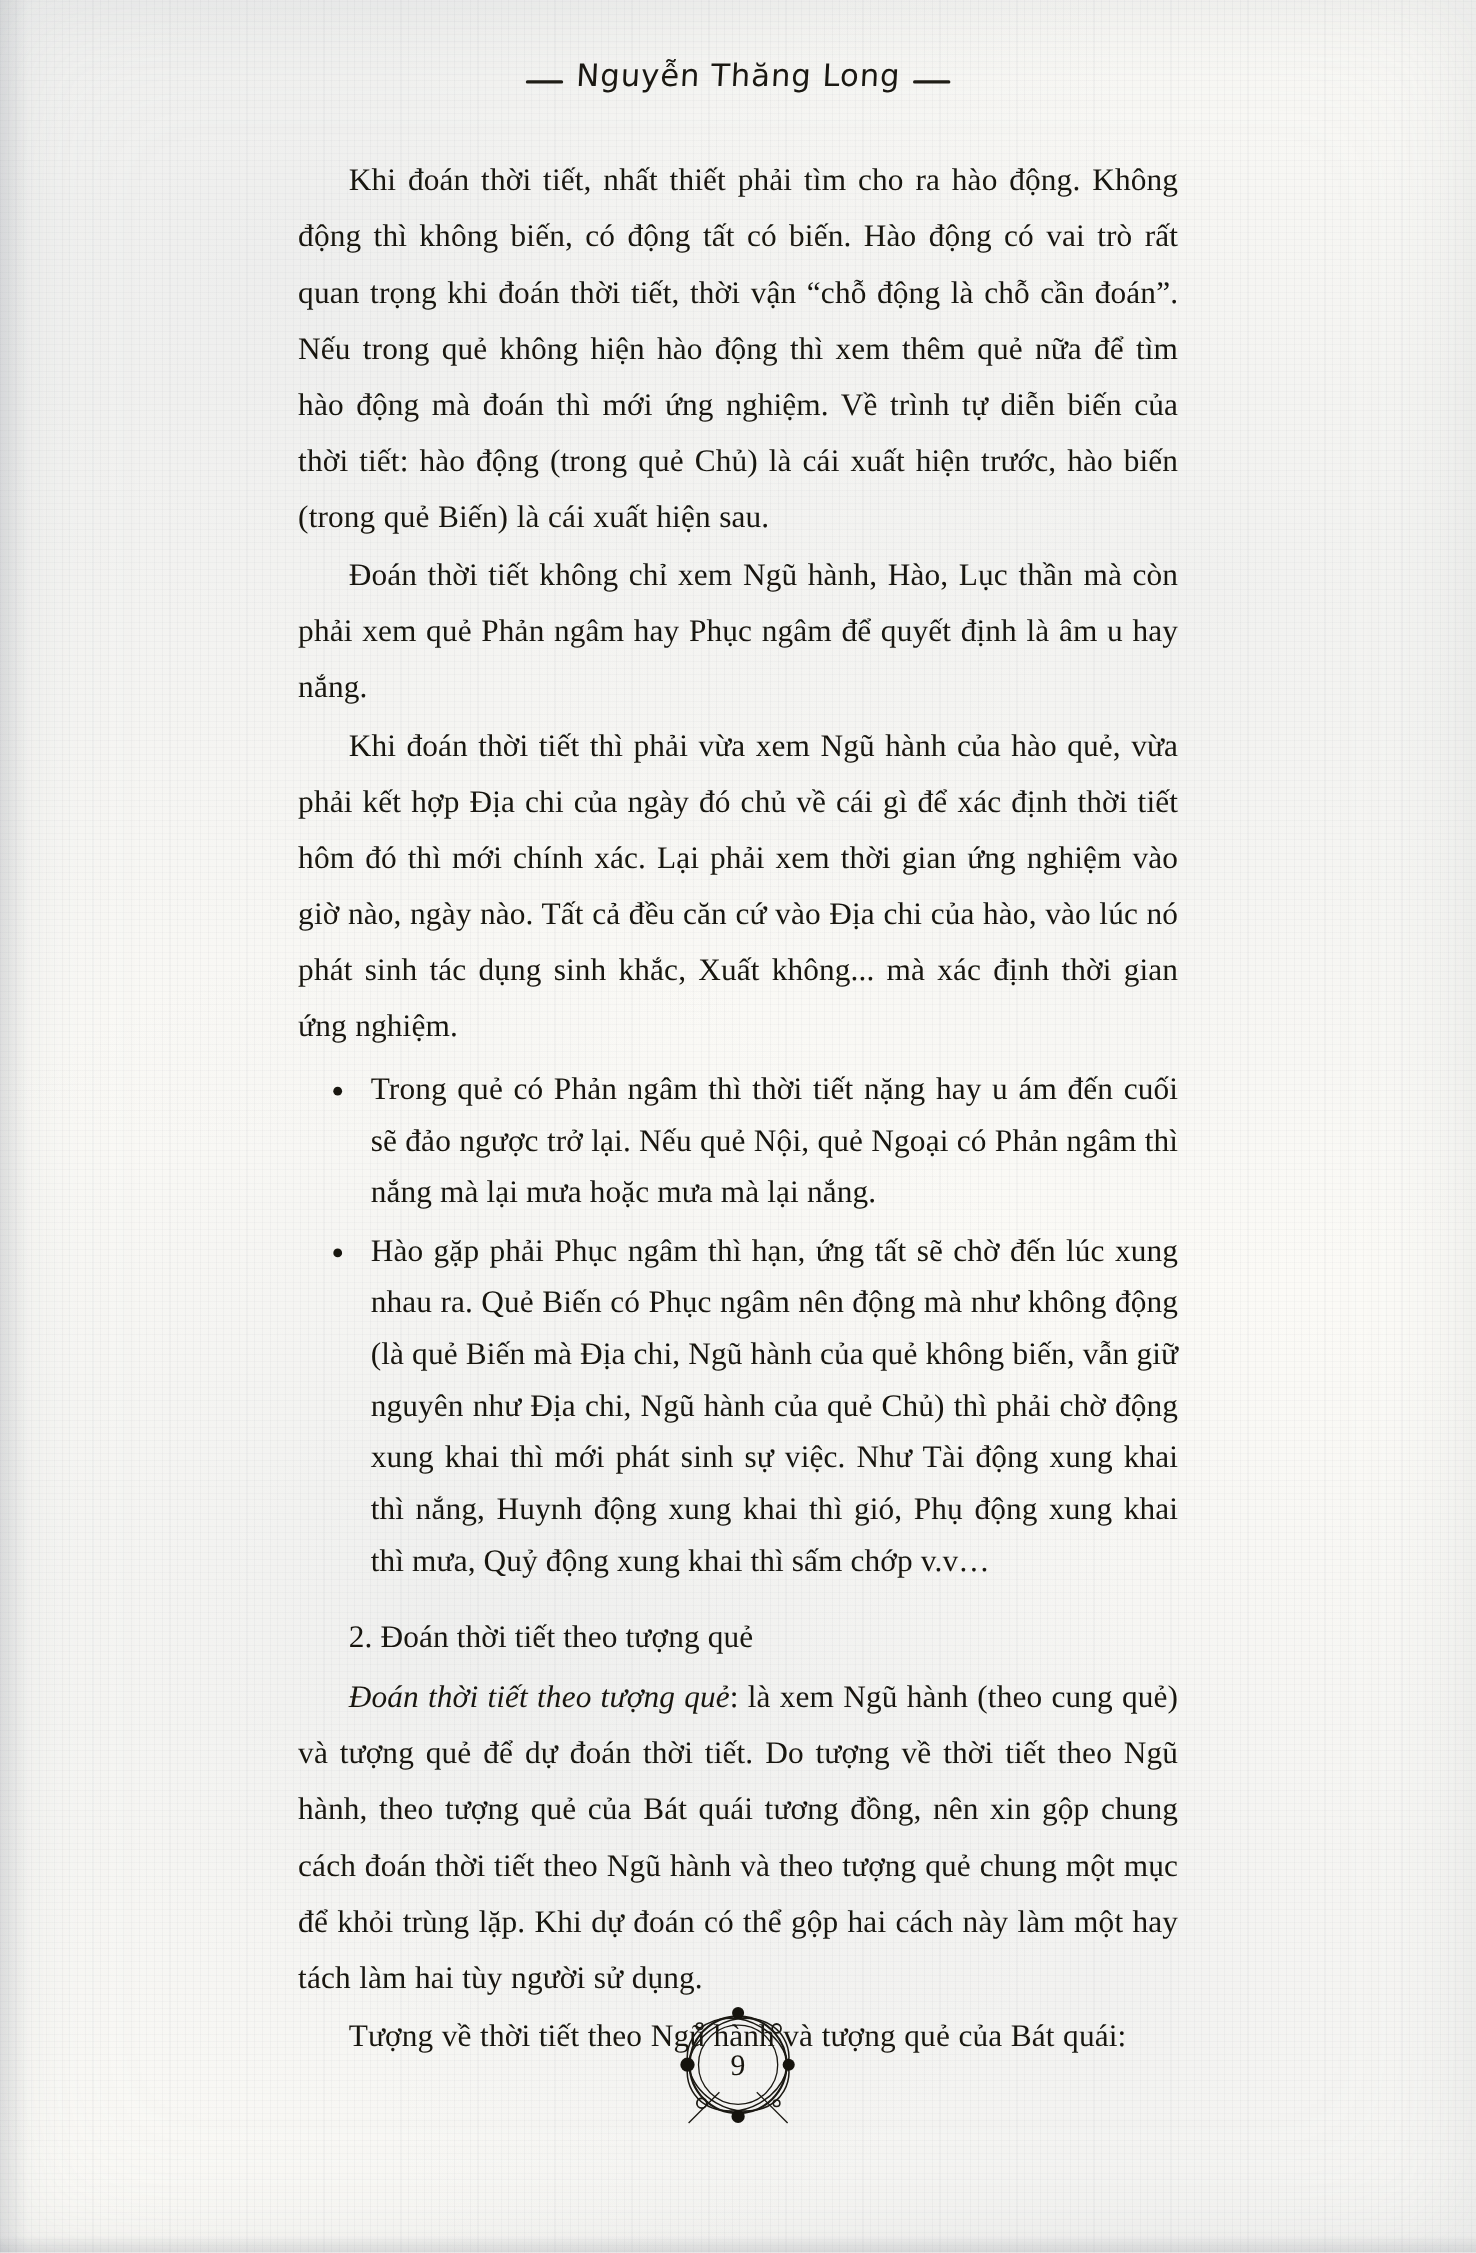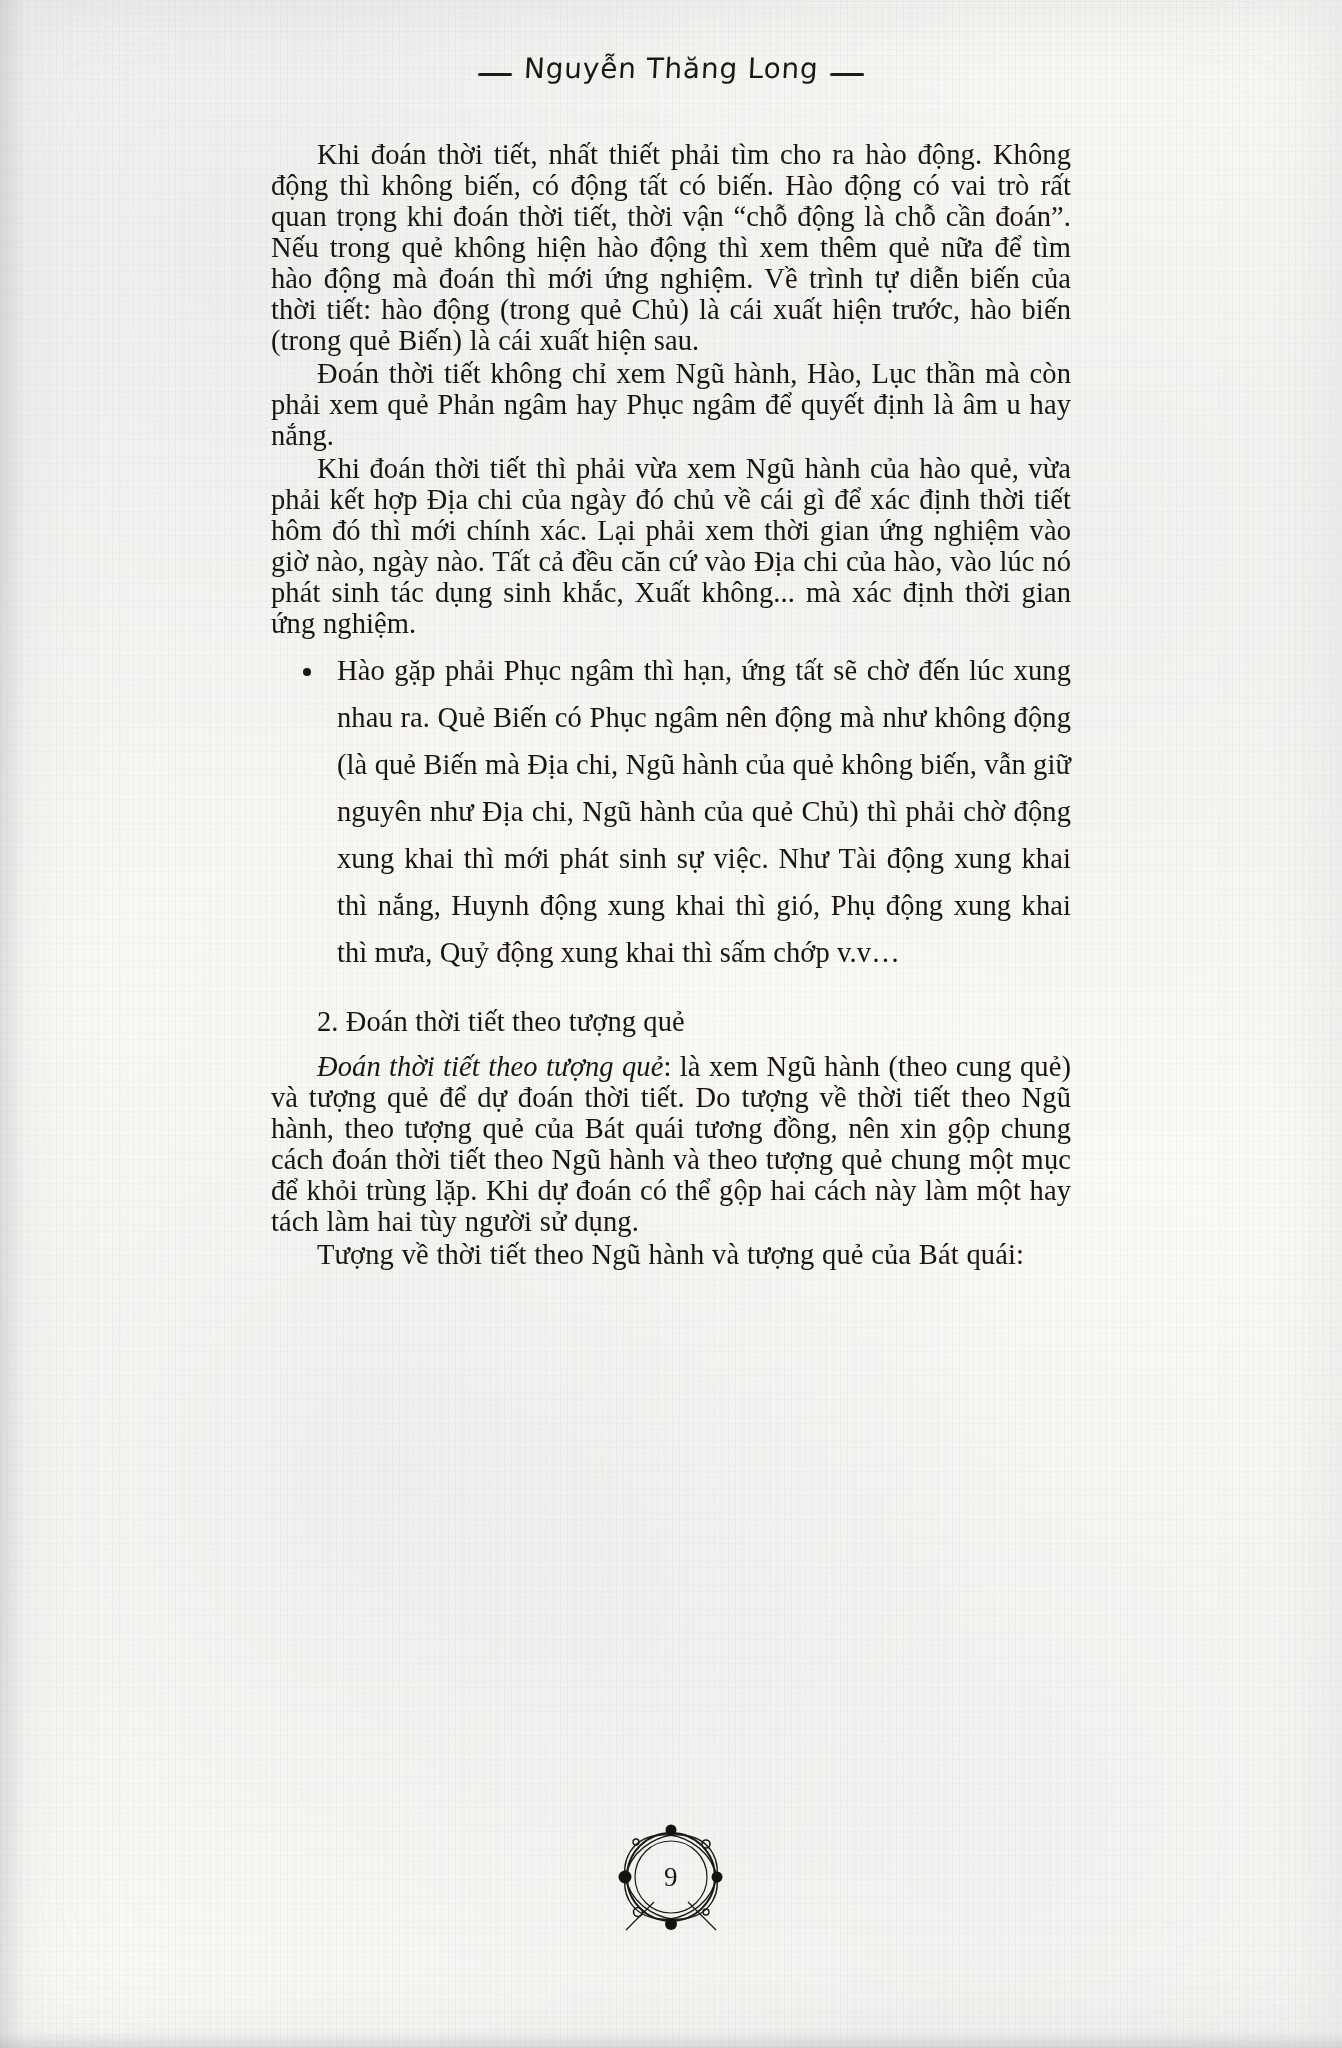--- a/index.html
+++ b/index.html
@@ -107,21 +107,21 @@
   
   .textblock {
     margin: 0 auto;
     width: 800px;
     padding-top: 54px;
   }
 
   p.body {
     margin: 0 0 2px 0;
     font-size: 28.5px;
-    line-height: 31px;
+    line-height: 51px;
     text-align: justify;
     text-indent: 46px;
     letter-spacing: 0.1px;
     word-spacing: 0.5px;
   }
 
   ul.bullets {
     list-style: none;
     margin: 8px 0 4px 0;
     padding: 0;
@@ -207,20 +207,21 @@
 
     <div class="textblock">
 
       <p class="body">Khi đoán thời tiết, nhất thiết phải tìm cho ra hào động. Không động thì không biến, có động tất có biến. Hào động có vai trò rất quan trọng khi đoán thời tiết, thời vận “chỗ động là chỗ cần đoán”. Nếu trong quẻ không hiện hào động thì xem thêm quẻ nữa để tìm hào động mà đoán thì mới ứng nghiệm. Về trình tự diễn biến của thời tiết: hào động (trong quẻ Chủ) là cái xuất hiện trước, hào biến (trong quẻ Biến) là cái xuất hiện sau.</p>
 
       <p class="body">Đoán thời tiết không chỉ xem Ngũ hành, Hào, Lục thần mà còn phải xem quẻ Phản ngâm hay Phục ngâm để quyết định là âm u hay nắng.</p>
 
       <p class="body">Khi đoán thời tiết thì phải vừa xem Ngũ hành của hào quẻ, vừa phải kết hợp Địa chi của ngày đó chủ về cái gì để xác định thời tiết hôm đó thì mới chính xác. Lại phải xem thời gian ứng nghiệm vào giờ nào, ngày nào. Tất cả đều căn cứ vào Địa chi của hào, vào lúc nó phát sinh tác dụng sinh khắc, Xuất không... mà xác định thời gian ứng nghiệm.</p>
 
       <ul class="bullets">
+        <li>Trong quẻ có Phản ngâm thì thời tiết nặng hay u ám đến cuối sẽ đảo ngược trở lại. Nếu quẻ Nội, quẻ Ngoại có Phản ngâm thì nắng mà lại mưa hoặc mưa mà lại nắng.</li>
         <li>Hào gặp phải Phục ngâm thì hạn, ứng tất sẽ chờ đến lúc xung nhau ra. Quẻ Biến có Phục ngâm nên động mà như không động (là quẻ Biến mà Địa chi, Ngũ hành của quẻ không biến, vẫn giữ nguyên như Địa chi, Ngũ hành của quẻ Chủ) thì phải chờ động xung khai thì mới phát sinh sự việc. Như Tài động xung khai thì nắng, Huynh động xung khai thì gió, Phụ động xung khai thì mưa, Quỷ động xung khai thì sấm chớp v.v…</li>
       </ul>
 
       <h2 class="section-heading">2. Đoán thời tiết theo tượng quẻ</h2>
 
       <p class="body"><span class="it">Đoán thời tiết theo tượng quẻ</span><span>: là xem Ngũ hành (theo cung quẻ) và tượng quẻ để dự đoán thời tiết. Do tượng về thời tiết theo Ngũ hành, theo tượng quẻ của Bát quái tương đồng, nên xin gộp chung cách đoán thời tiết theo Ngũ hành và theo tượng quẻ chung một mục để khỏi trùng lặp. Khi dự đoán có thể gộp hai cách này làm một hay tách làm hai tùy người sử dụng.</span></p>
 
       <p class="body">Tượng về thời tiết theo Ngũ hành và tượng quẻ của Bát quái:</p>
 
     </div>

